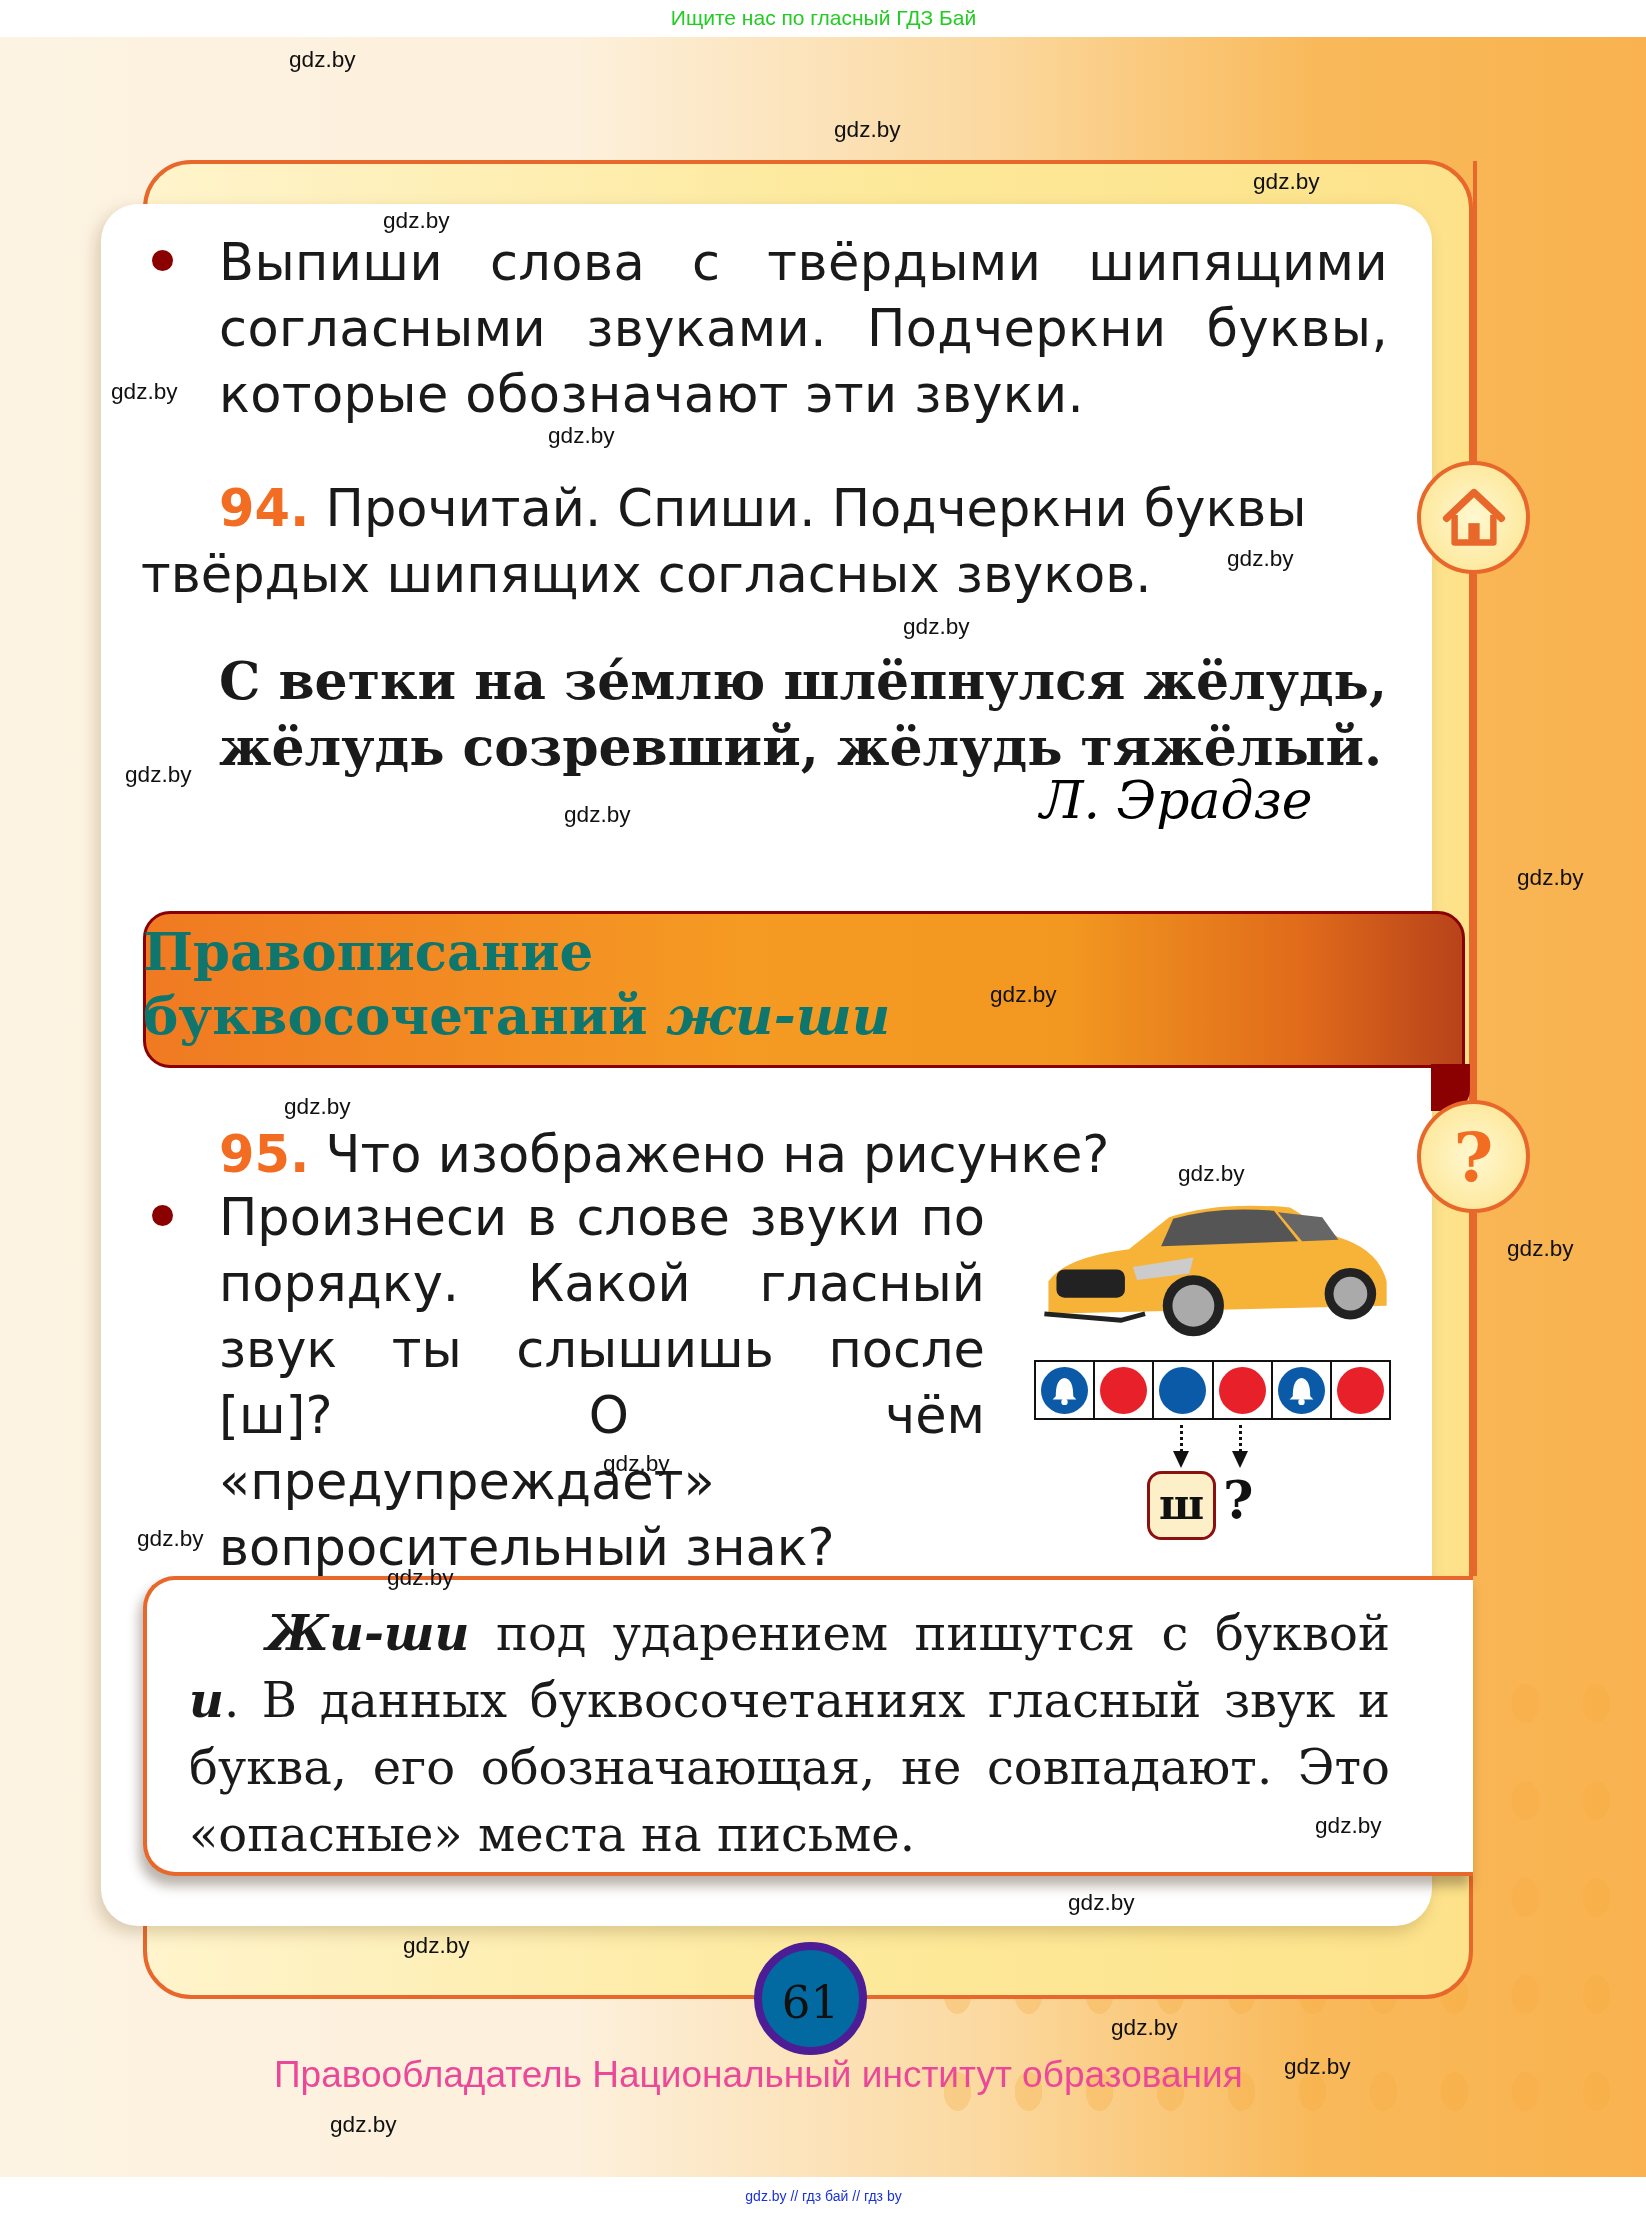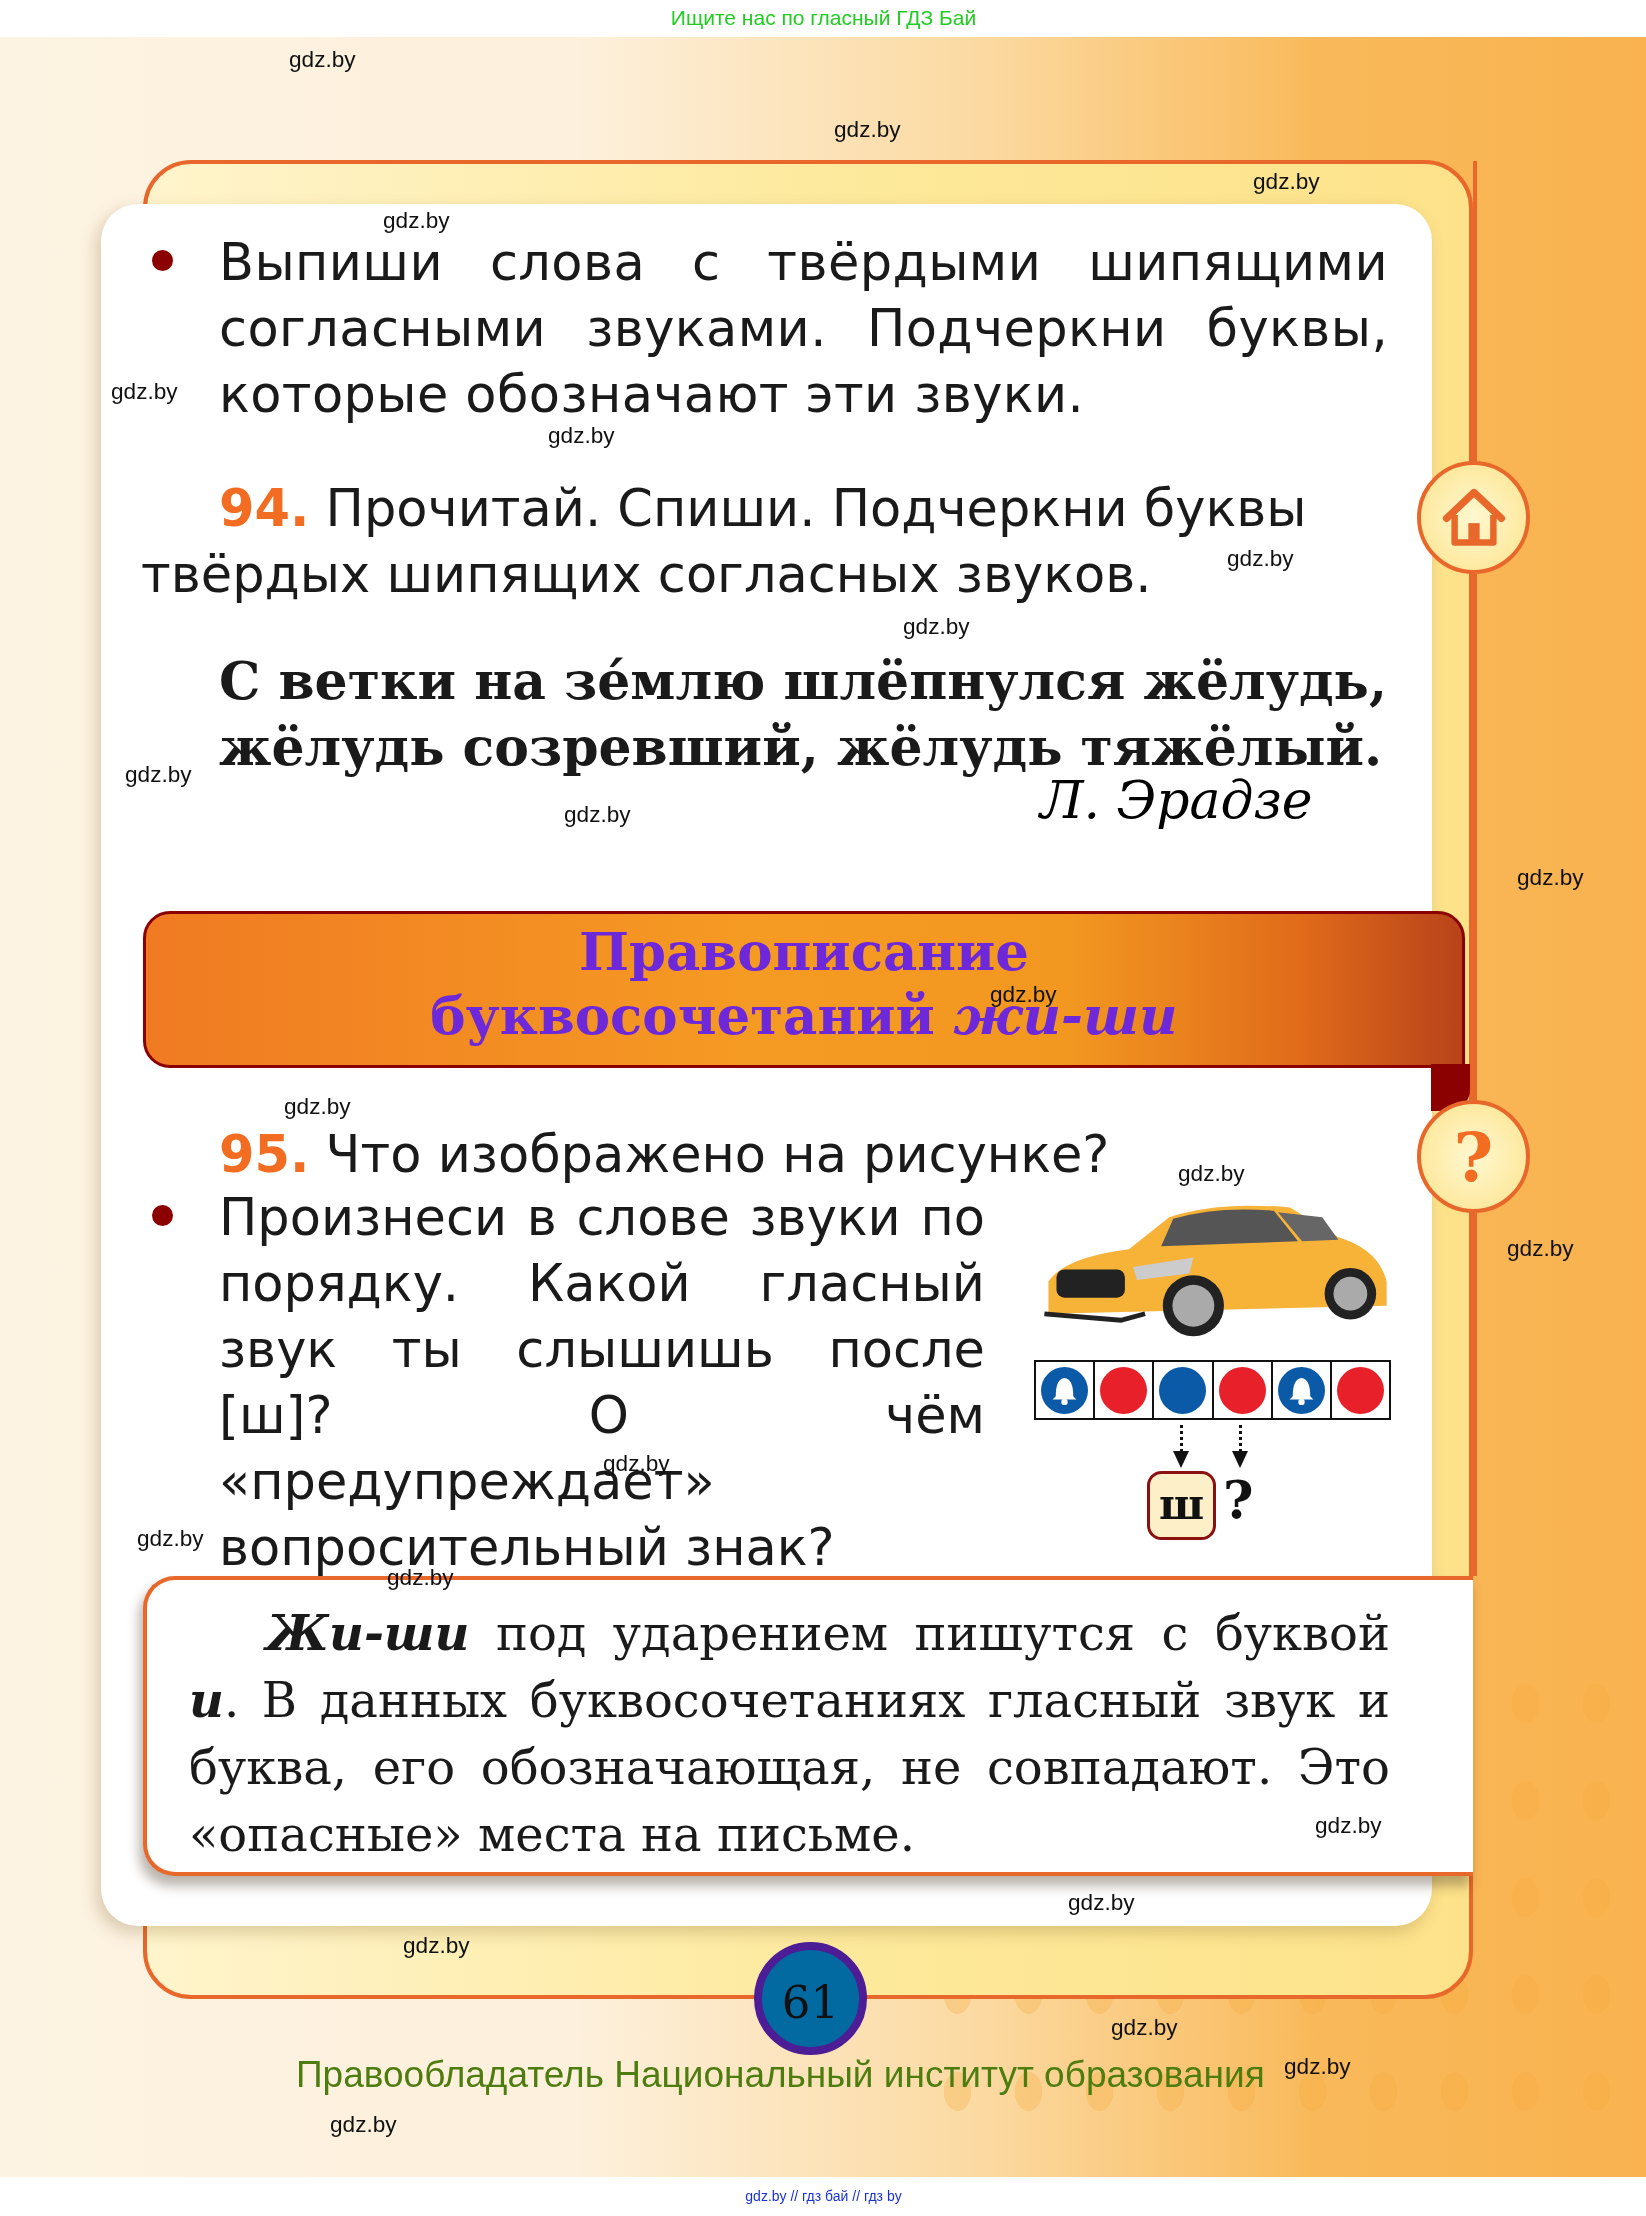--- a/index.html
+++ b/index.html
@@ -27,21 +27,21 @@
 
   .p1 { position:absolute; left:219px; top:230px; width:1169px; font-size:51px; line-height:66px; text-align:justify; letter-spacing:0.4px; }
   .p2 { position:absolute; left:141px; top:476px; width:1249px; font-size:51px; line-height:66px; }
   .poem { position:absolute; left:219px; top:637px; font-size:52px; line-height:66px; font-weight:bold; }
   .author { position:absolute; left:1040px; top:770px; font-size:52px; font-style:italic; font-family:"DejaVu Serif", serif; }
 
   .ribbon { position:absolute; left:143px; top:911px; width:1322px; height:157px;
             background: linear-gradient(90deg, #f07a22 0%, #f59a23 45%, #f29820 70%, #e06a1a 88%, #b8431a 100%);
             border:3.2px solid #8b0000; border-radius:27px 27px 0 27px; box-sizing:border-box; }
   .ribbon-fold { position:absolute; left:1431px; top:1064px; width:39px; height:47px; background:#8b0000; border-radius:0 0 21px 0; }
-  .ribbon-title { position:absolute; left:143px; top:919px; width:1322px; text-align:center; color:#6d28d9; font-family:"DejaVu Serif", serif; font-weight:bold; font-size:53px; line-height:64px; }
+  .ribbon-title { position:absolute; left:143px; top:919px; width:1322px; text-align:left; color:#0f766e; font-family:"DejaVu Serif", serif; font-weight:bold; font-size:53px; line-height:64px; }
 
   .p3 { position:absolute; left:219px; top:1122px; font-size:51px; line-height:66px; }
   .p4 { position:absolute; left:219px; top:1185px; width:766px; font-size:51px; line-height:66px; text-align:justify; }
 
   .car { position:absolute; left:1032px; top:1193px; width:363px; height:153px; }
   .schema { position:absolute; left:1034px; top:1360px; width:357px; height:60px; display:flex; border:2.4px solid #111; box-sizing:border-box; }
   .schema .cell { flex:1; border-right:2.4px solid #111; display:flex; align-items:center; justify-content:center; }
   .schema .cell:last-child { border-right:none; }
   .dot { width:47px; height:47px; border-radius:50%; display:flex; align-items:center; justify-content:center; }
   .dot.blue { background:#0a5aa8; }
@@ -55,21 +55,21 @@
               border:4px solid #e8672a; border-right:none; border-radius:32px 0 0 32px; box-sizing:border-box;
               box-shadow: -3.2px 9.7px 11.3px rgba(60,40,20,0.35); }
   .rule-text { position:absolute; left:189px; top:1600px; width:1201px; font-family:"DejaVu Serif", serif; font-size:48px; line-height:67px; text-align:justify; color:#1a1a1a; }
   .rule-text .bi { font-weight:bold; font-style:italic; }
 
   .side-btn { position:absolute; width:113px; height:113px; border-radius:50%; border:4px solid #e8672a; box-sizing:border-box;
               background: radial-gradient(circle, #fff8d0 0%, #fde9a0 70%, #f9d780 100%); display:flex; align-items:center; justify-content:center; }
   .vline { position:absolute; left:1473px; width:4px; background:#e8672a; }
 
   .page-num { position:absolute; left:754px; top:1942px; width:113px; height:113px; border-radius:50%; border:8px solid #4c1d95; background:#0369a1; box-sizing:border-box; text-align:center; font-family:"DejaVu Serif", serif; font-size:45px; line-height:105px; color:#111; }
-  .copyright { position:absolute; left:296px; top:2054px; font-family:"Liberation Sans", sans-serif; font-size:37px; color:#4d7c0f; }
+  .copyright { position:absolute; left:274px; top:2054px; font-family:"Liberation Sans", sans-serif; font-size:37px; color:#ec4899; }
 </style>
 </head>
 <body>
 
 <div class="top-banner">Ищите нас по гласный ГДЗ Бай</div>
 <div class="bg">
     <div class="bg-dots"></div>
   </div>
 
 <div class="frame"></div>

